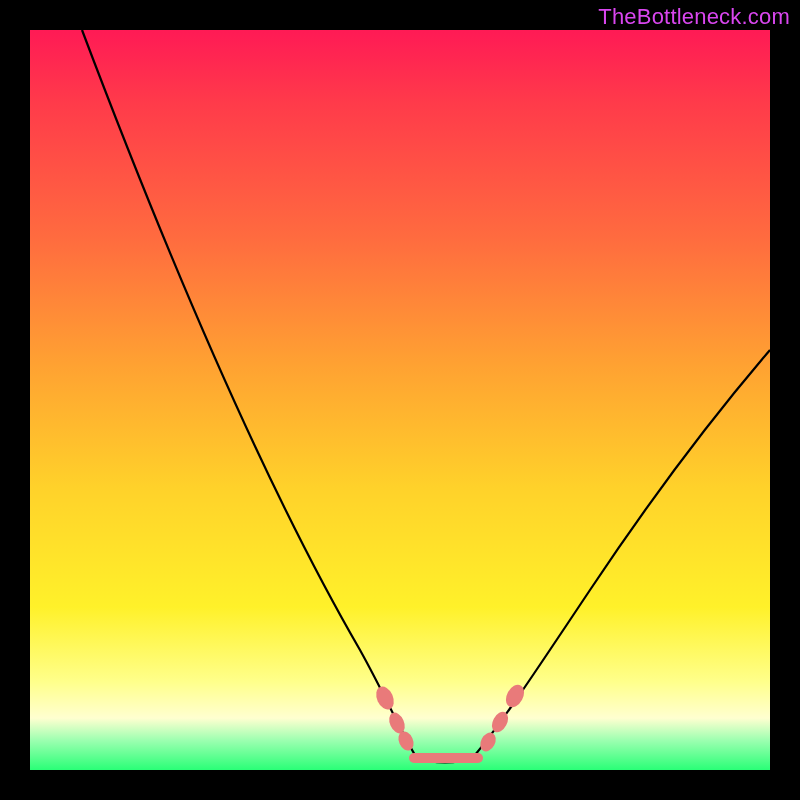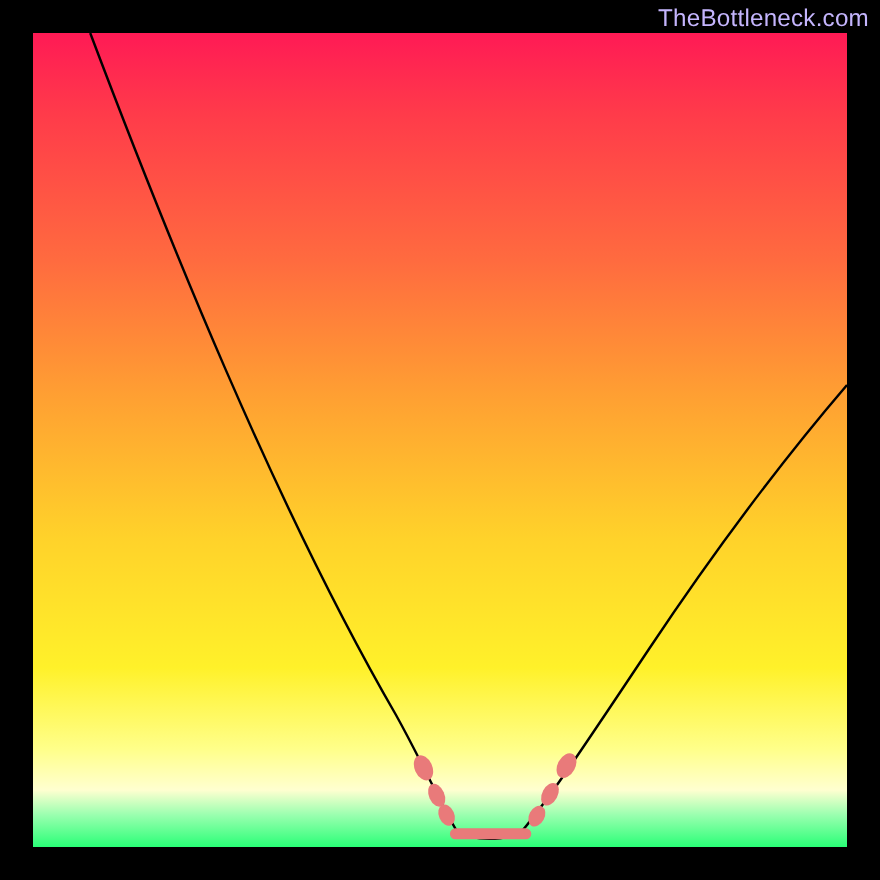--- a/index.html
+++ b/index.html
@@ -37,21 +37,21 @@
       #ffff8a 88%,
       #ffffd0 93%,
       #9cffb0 96%,
       #2aff77 100%
     );
   }
   .watermark {
     position: absolute;
     top: 4px;
     right: 10px;
-    color: #c4b5fd;
+    color: #d946ef;
     font-size: 22px;
     font-weight: 400;
     letter-spacing: 0.2px;
     user-select: none;
   }
   svg.curve {
     position: absolute;
     left: 0;
     top: 0;
     width: 740px;

